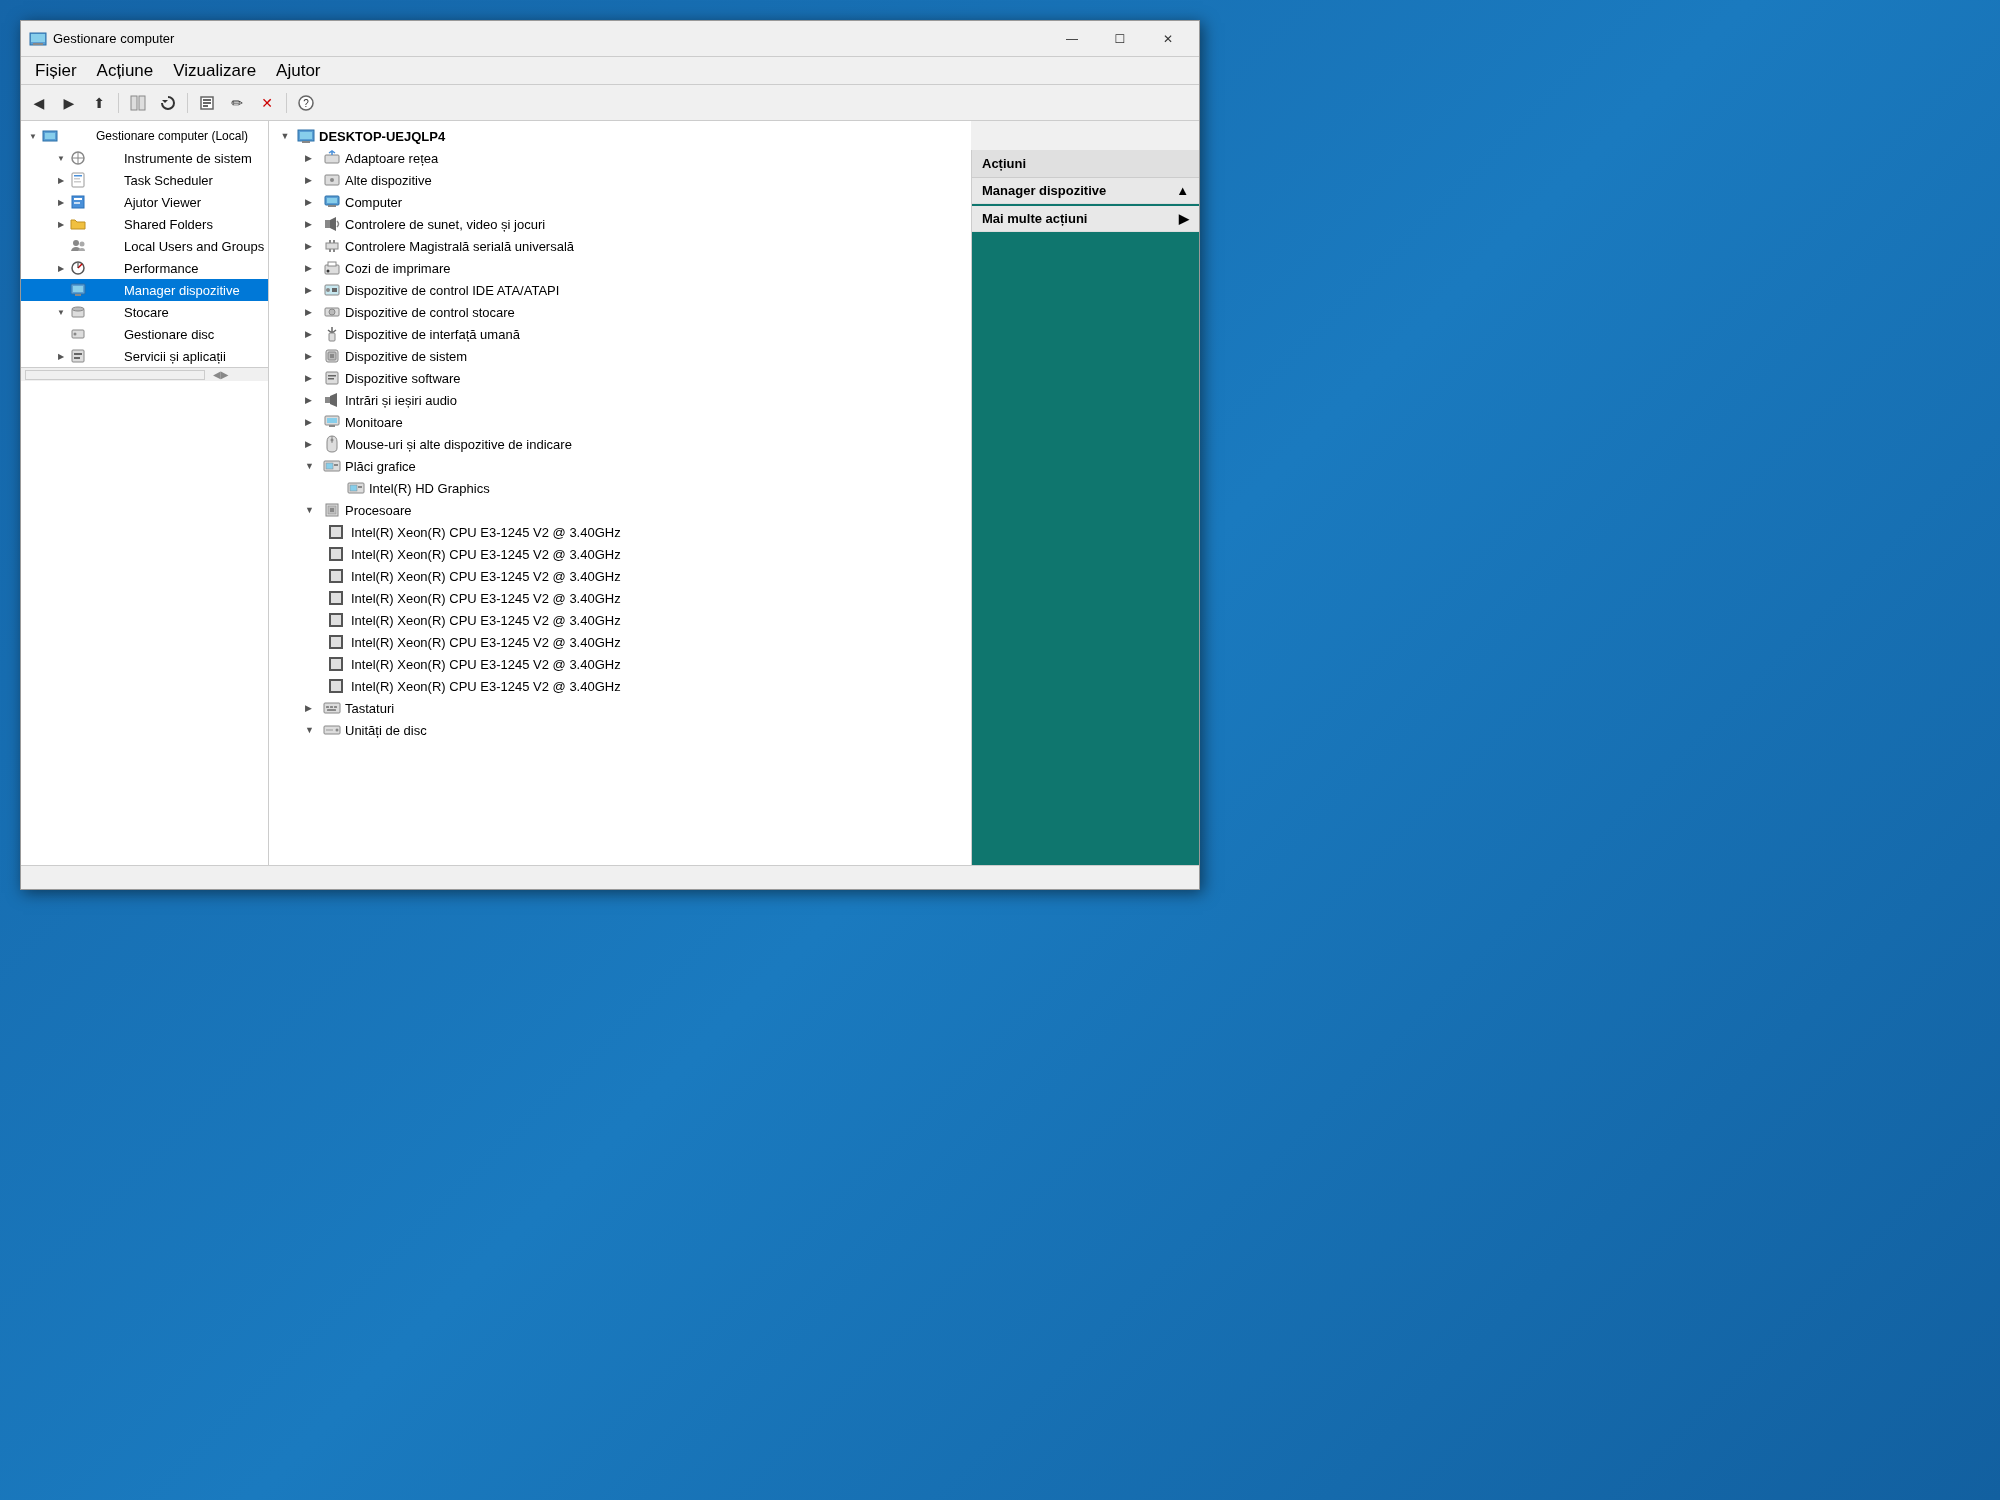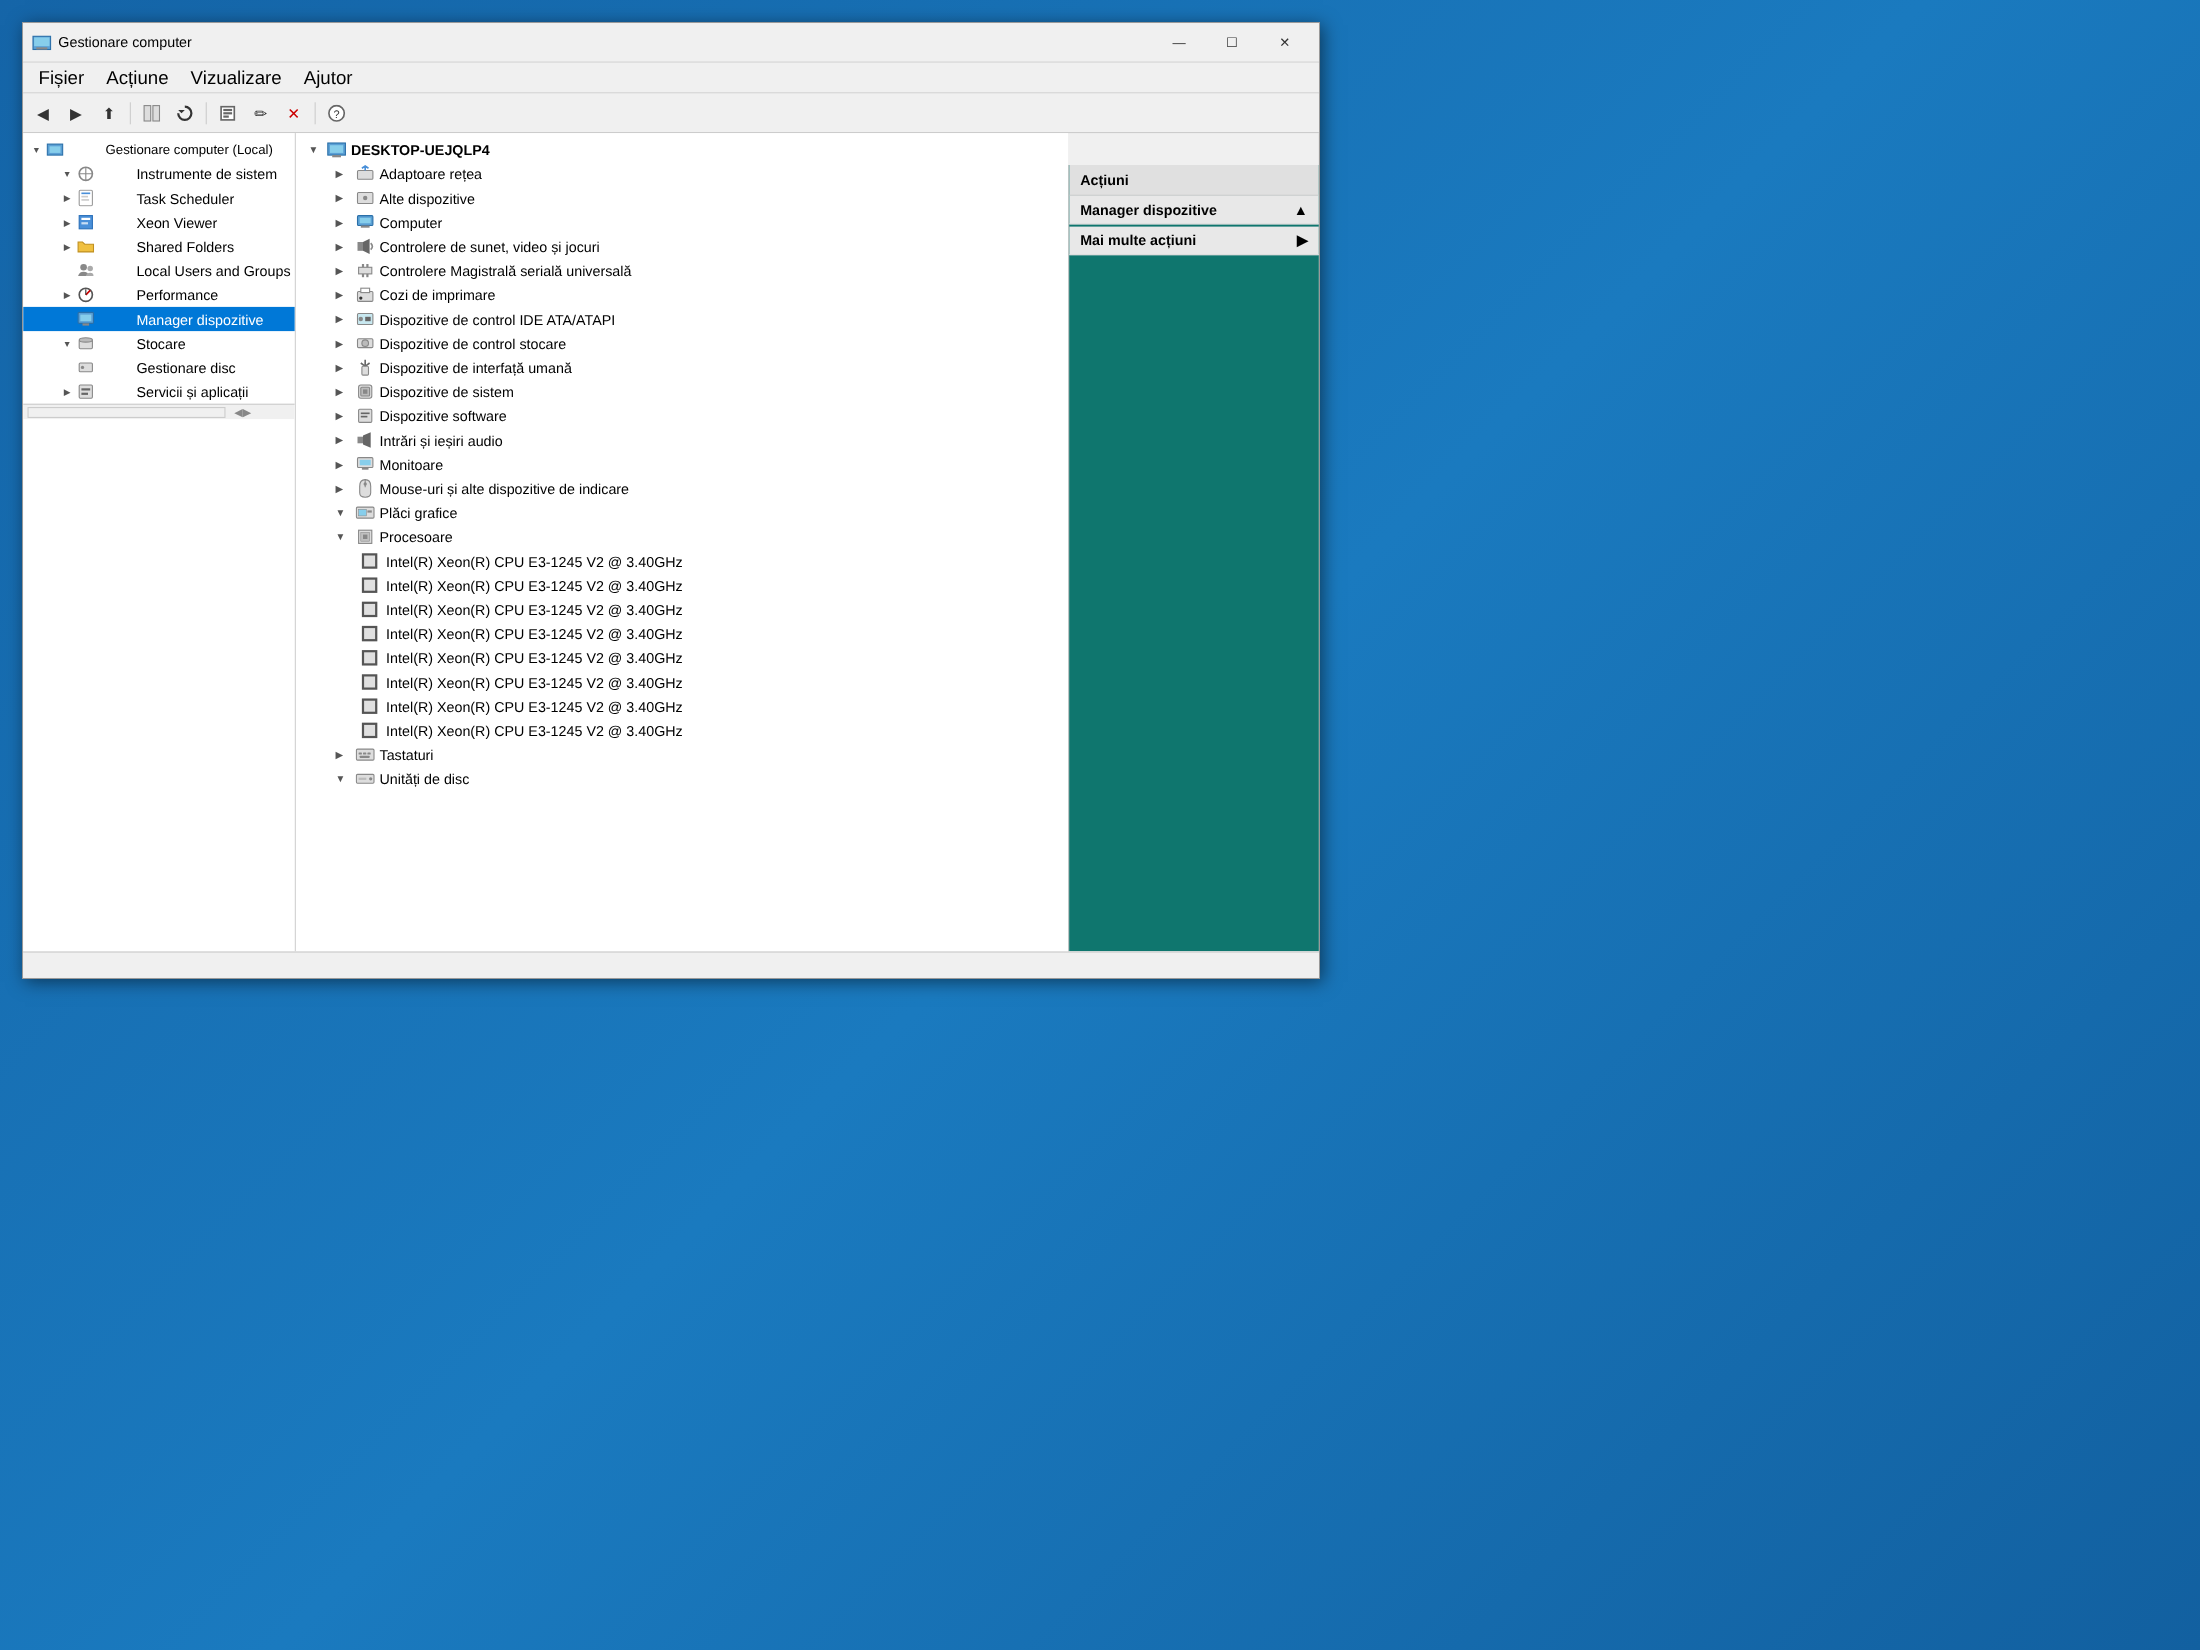--- a/index.html
+++ b/index.html
@@ -359,21 +359,21 @@
 
       <div class="tree-item indent-2">
         <div class="tree-expander chevron-right"></div>
         <div class="tree-icon">
           <svg width="16" height="16" viewBox="0 0 16 16">
             <rect x="2" y="2" width="12" height="12" fill="#4a90d9" stroke="#2a70b9" stroke-width="1"></rect>
             <rect x="4" y="4" width="8" height="2" fill="#fff"></rect>
             <rect x="4" y="8" width="6" height="2" fill="#fff" opacity="0.7"></rect>
           </svg>
         </div>
-        <span class="tree-label">Xeon Viewer</span>
+        <span class="tree-label">Ajutor Viewer</span>
       </div>
 
       <div class="tree-item indent-2">
         <div class="tree-expander chevron-right"></div>
         <div class="tree-icon">
           <svg width="16" height="16" viewBox="0 0 16 16">
             <path d="M1 4 L1 13 L15 13 L15 6 L7 6 L5 4 Z" fill="#f0c040" stroke="#c09020" stroke-width="1"></path>
           </svg>
         </div>
         <span class="tree-label">Shared Folders</span>
@@ -640,20 +640,31 @@
         <div style="width:18px;height:18px;margin-right:4px;">
           <svg width="18" height="18" viewBox="0 0 18 18">
             <rect x="1" y="4" width="16" height="10" rx="1" fill="#ddd" stroke="#888" stroke-width="1"></rect>
             <rect x="3" y="6" width="7" height="6" fill="#87ceeb" stroke="#888" stroke-width="0.5"></rect>
             <rect x="11" y="7" width="4" height="2" fill="#888"></rect>
           </svg>
         </div>
         <span>Plăci grafice</span>
       </div>
 
+      <div class="device-item" style="padding-left:60px;">
+        <div style="width:16px;margin-right:2px;"></div>
+        <div style="width:18px;height:18px;margin-right:4px;">
+          <svg width="18" height="18" viewBox="0 0 18 18">
+            <rect x="1" y="4" width="16" height="10" rx="1" fill="#ddd" stroke="#888" stroke-width="1"></rect>
+            <rect x="3" y="6" width="7" height="6" fill="#87ceeb" stroke="#888" stroke-width="0.5"></rect>
+            <rect x="11" y="7" width="4" height="2" fill="#888"></rect>
+          </svg>
+        </div>
+        <span>Intel(R) HD Graphics</span>
+      </div>
 
       <div class="device-item" style="padding-left:36px;">
         <div style="width:16px;font-size:9px;color:#555;margin-right:2px;">▼</div>
         <div style="width:18px;height:18px;margin-right:4px;">
           <svg width="18" height="18" viewBox="0 0 18 18">
             <rect x="3" y="3" width="12" height="12" fill="#ddd" stroke="#888" stroke-width="1"></rect>
             <rect x="5" y="5" width="8" height="8" fill="#c0c0c0" stroke="#888" stroke-width="0.5"></rect>
             <rect x="7" y="7" width="4" height="4" fill="#888"></rect>
           </svg>
         </div>

